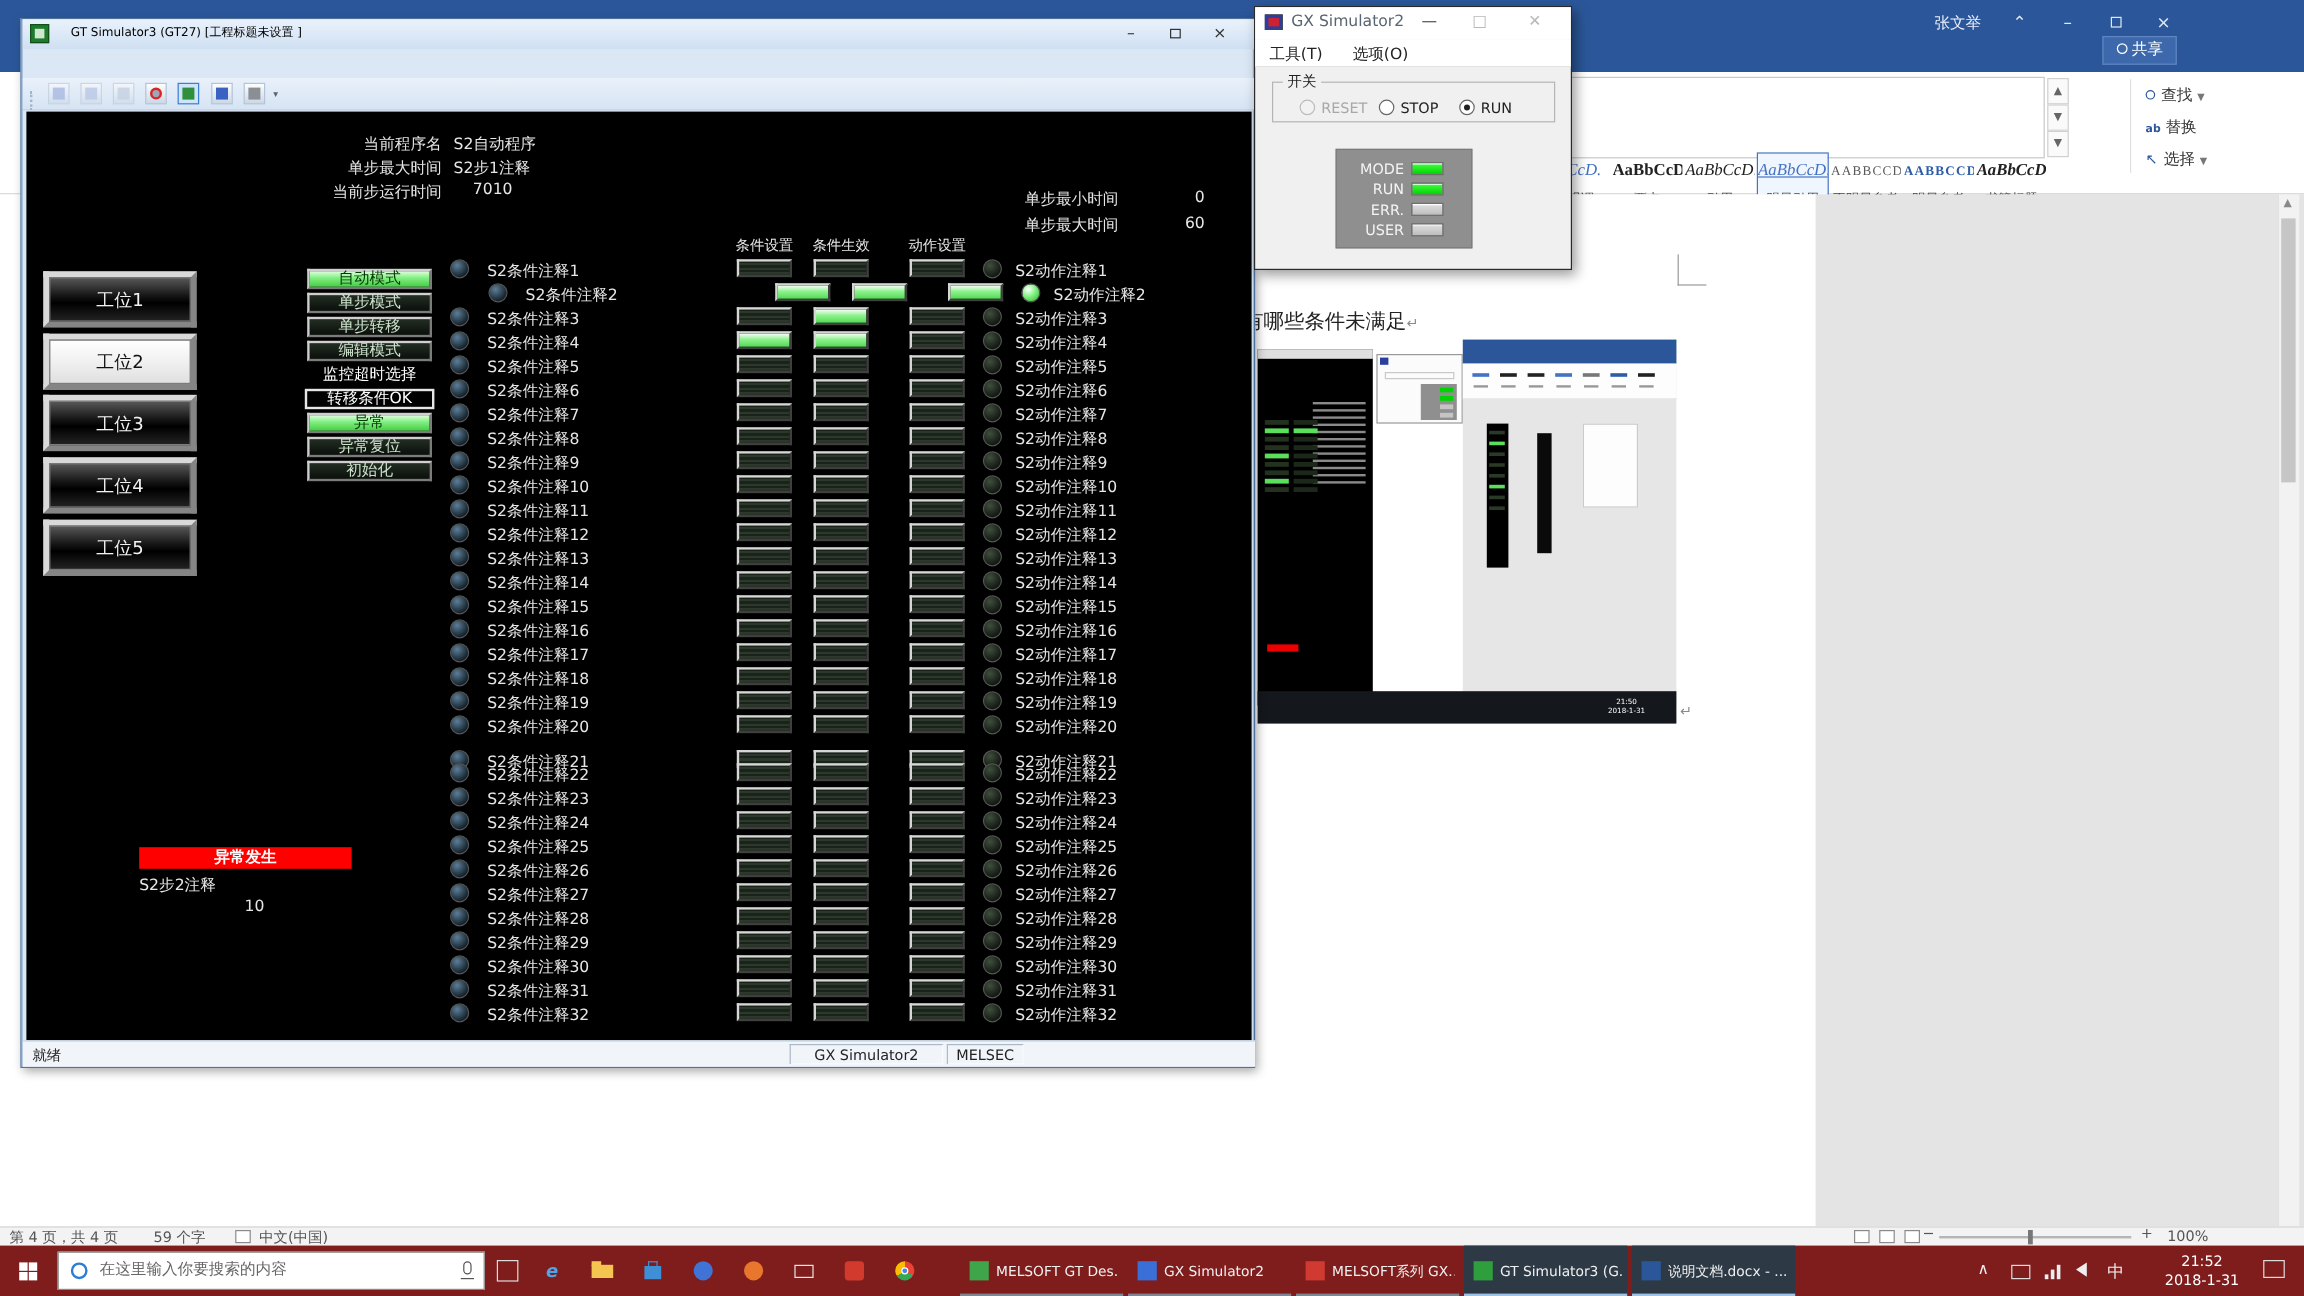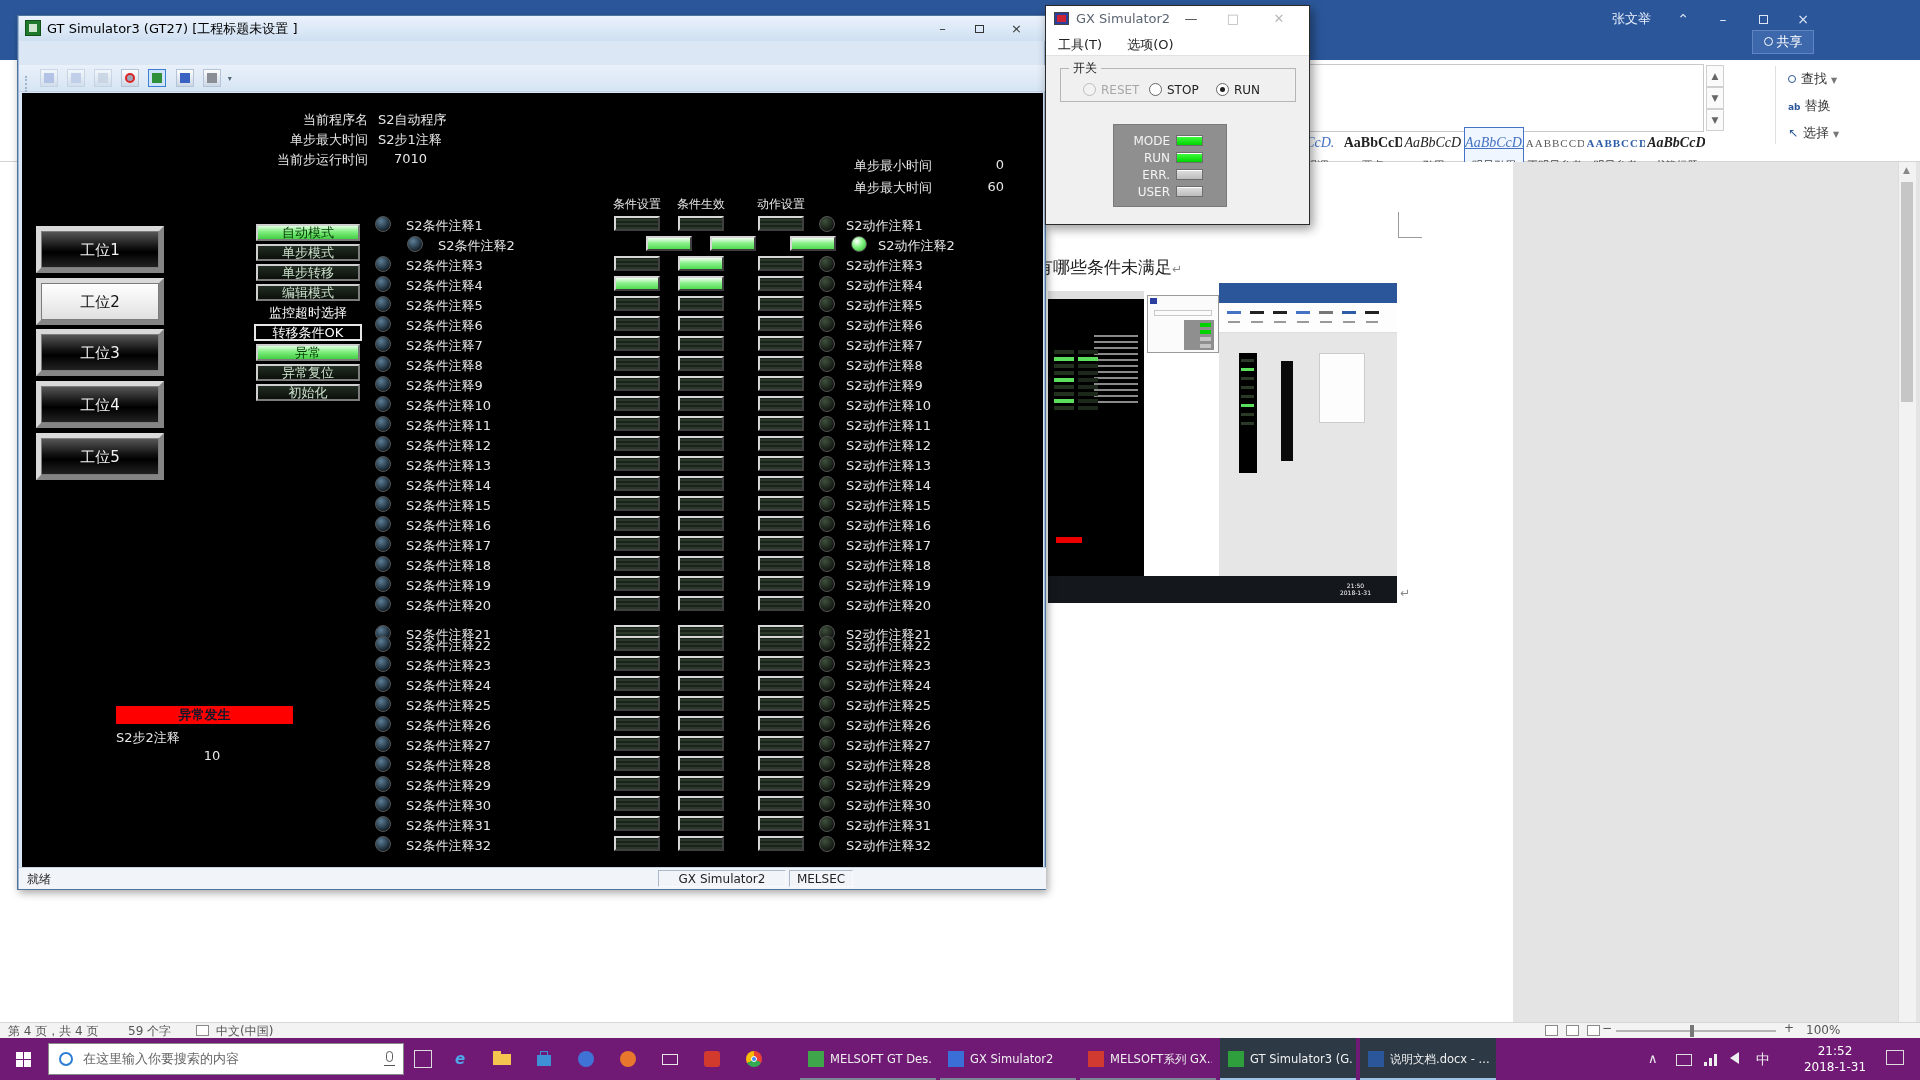--- a/index.html
+++ b/index.html
@@ -63,21 +63,21 @@
   .mini-word{left:171px;top:0;width:178px;height:305px;background:#e6e6e6;}
   .mini-word-tb{left:0;top:0;width:178px;height:20px;background:#2b579a;}
   .mini-ribbon{left:0;top:20px;width:178px;height:30px;background:#fdfdfd;border-bottom:1px solid #ddd;}
   .mini-task{left:0;top:293px;width:349px;height:27px;background:#14181d;color:#dfe3e8;}
   .mini-clock{position:absolute;right:26px;top:6px;font-size:6px;line-height:7px;color:#fff;text-align:center;}
   
   .gt-win{left:17px;top:15px;width:1029px;height:875px;background:#dce7f5;border:1px solid #51749e;box-shadow:0 0 0 1px #9db8d6 inset,2px 3px 8px rgba(0,0,0,.35);}
   .gt-titlebar{left:1px;top:0px;width:1027px;height:25px;background:linear-gradient(#eaf2fc,#cfe0f2);color:#111;}
   .gt-ico{left:6px;top:4px;width:16px;height:16px;background:#1f7a2d;border:1px solid #10511a;}
   .gt-ico::after{content:"";position:absolute;left:3px;top:3px;width:8px;height:8px;background:#cfe8cf;}
-  .gt-title-text{left:28px;top:4px;font-size:13px;color:#000;}
+  .gt-title-text{left:40px;top:4px;font-size:10px;color:#000;}
   .gt-cap{top:3px;width:33px;height:19px;text-align:center;line-height:18px;font-size:13px;color:#333;border:1px solid transparent;}
   .gt-maxglyph{display:inline-block;width:9px;height:8px;border:1px solid #333;}
   .gt-menubar{left:1px;top:25px;width:1027px;height:24px;background:#f3f7fc;border-bottom:1px solid #d8e2ef;}
   .gt-menu-item{display:inline-block;padding:3px 10px;font-size:13px;color:#222;}
   .grip{display:inline-block;width:4px;height:16px;border-left:2px dotted #9fb6cf;margin:3px 4px 0 6px;vertical-align:middle;}
   .gt-toolbar{left:1px;top:49px;width:1027px;height:27px;background:linear-gradient(#e9f1fa,#d6e4f3);border-bottom:1px solid #c2d3e6;}
   .tbi{display:inline-block;width:18px;height:18px;margin:4px 2px 0 2px;background:linear-gradient(#fdfdfd,#cdd8e6);border:1px solid #b3c4d8;position:relative;}
   .tbi i{position:absolute;left:3px;top:3px;width:10px;height:10px;display:block;}
   .tbi.sel{border:1px solid #3c7fd0;background:#cfe4fa;}
   .tbi.dim{opacity:.55;}
@@ -97,21 +97,21 @@
   .mode.boxed{left:232px;width:108px;border:2px solid #e6e6e6;background:#000;color:#fff;line-height:13px;}
   .gt-row{left:0;width:1021px;height:16px;}
   .lcirc{left:353px;top:0;width:16px;height:16px;border-radius:50%;background:radial-gradient(circle at 35% 30%,#5c7e97,#15222c 72%);border:1px solid #555;}
   .rcirc{left:797px;top:0;width:16px;height:16px;border-radius:50%;background:radial-gradient(circle at 35% 30%,#3f503c,#121812 72%);border:1px solid #555;}
   .rcirc.on{background:radial-gradient(circle at 35% 30%,#ffffff,#80f380 45%,#2cb52c);}
   .clabel{left:384px;top:1px;color:#e6e6e6;font-size:13px;white-space:nowrap;}
   .alabel{left:824px;top:1px;color:#e6e6e6;font-size:13px;white-space:nowrap;}
   .bar{top:0;width:46px;height:15px;border:2px solid;border-color:#d6d6d6 #3f3f3f #3f3f3f #d6d6d6;background:repeating-linear-gradient(0deg,#2c382c 0 2px,#1a231a 2px 4px);}
   .bar.on{background:linear-gradient(#f4fff4,#8ef18e 45%,#4fdc4f);}
   .b0{left:592px;} .b1{left:656px;} .b2{left:736px;}
-  .alarm-bar{left:94px;top:613px;width:177px;height:18px;background:#ff0000;color:#0f172a;font-size:13px;font-weight:bold;text-align:center;line-height:17px;}
+  .alarm-bar{left:94px;top:613px;width:177px;height:18px;background:#ff0000;color:#ffffff;font-size:13px;font-weight:bold;text-align:center;line-height:17px;}
   
   .gx-win{left:1045px;top:5px;width:265px;height:220px;background:#f0f0f0;border:1px solid #2a2a2a;box-shadow:3px 4px 10px rgba(0,0,0,.4);}
   .gx-titlebar{left:0;top:0;width:263px;height:27px;background:#fff;}
   .gx-ico{left:8px;top:6px;width:15px;height:13px;background:#2a3f9e;border:1px solid #444;}
   .gx-ico::after{content:"";position:absolute;left:2px;top:2px;width:9px;height:7px;background:#c23;}
   .gx-title-text{left:30px;top:5px;font-size:13px;color:#5a6572;}
   .gx-cap{top:4px;width:30px;height:19px;text-align:center;line-height:18px;font-size:13px;color:#444;}
   .gx-cap.dim{color:#b9b9b9;}
   .gx-menubar{left:0;top:27px;width:263px;height:23px;background:#fff;border-bottom:1px solid #e2e2e2;}
   .gx-menu-item{display:inline-block;padding:3px 8px 0 12px;font-size:13px;color:#222;}
@@ -121,21 +121,21 @@
   .radio.checked::after{content:"";position:absolute;left:3px;top:3px;width:5px;height:5px;border-radius:50%;background:#222;}
   .radio.disabled{border-color:#bcbcbc;background:#f2f2f2;}
   .radio-label{font-size:12px;color:#222;}
   .radio-label.dim{color:#a8a8a8;}
   .led-panel{left:67px;top:118px;width:114px;height:83px;background:#8f8f8f;border:1px solid #7a7a7a;}
   .led-row{position:absolute;left:0;width:114px;height:15px;}
   .led-label{position:absolute;right:58px;top:1px;font-size:12px;color:#f4f4f4;}
   .lamp{position:absolute;left:62px;top:2px;width:27px;height:11px;border:1px solid #6e6e6e;background:linear-gradient(#e0e0e0,#bdbdbd);box-shadow:0 1px 0 #fff inset;}
   .lamp.on{background:linear-gradient(#44ff44,#00d400);}
   
-  .taskbar{left:0;top:1038px;width:1920px;height:42px;background:#701a75;color:#fff;}
+  .taskbar{left:0;top:1038px;width:1920px;height:42px;background:#7f1d1d;color:#fff;}
   .start{left:0;top:0;width:48px;height:42px;}
   .winlogo{position:absolute;left:16px;top:14px;width:15px;height:15px;}
   .winlogo span{position:absolute;width:7px;height:7px;background:#fff;}
   .searchbox{left:48px;top:5px;width:356px;height:32px;background:#fff;border:1px solid #888;color:#666;font-size:13px;line-height:30px;}
   .cortana{position:absolute;left:10px;top:8px;width:14px;height:14px;border:2px solid #2d7dd2;border-radius:50%;}
   .mic{position:absolute;right:10px;top:7px;width:7px;height:11px;border:1.5px solid #555;border-radius:4px;}
   .mic::after{content:"";position:absolute;left:-3px;top:10px;width:11px;height:3px;border-bottom:1.5px solid #555;}
   .taskview{left:414px;top:12px;width:18px;height:18px;border:1.5px solid #ddd;}
   .qicon{top:8px;width:26px;height:26px;text-align:center;line-height:26px;font-size:15px;}
   .tb-btn{top:0;width:136px;height:42px;border-bottom:2px solid #7d8794;}

